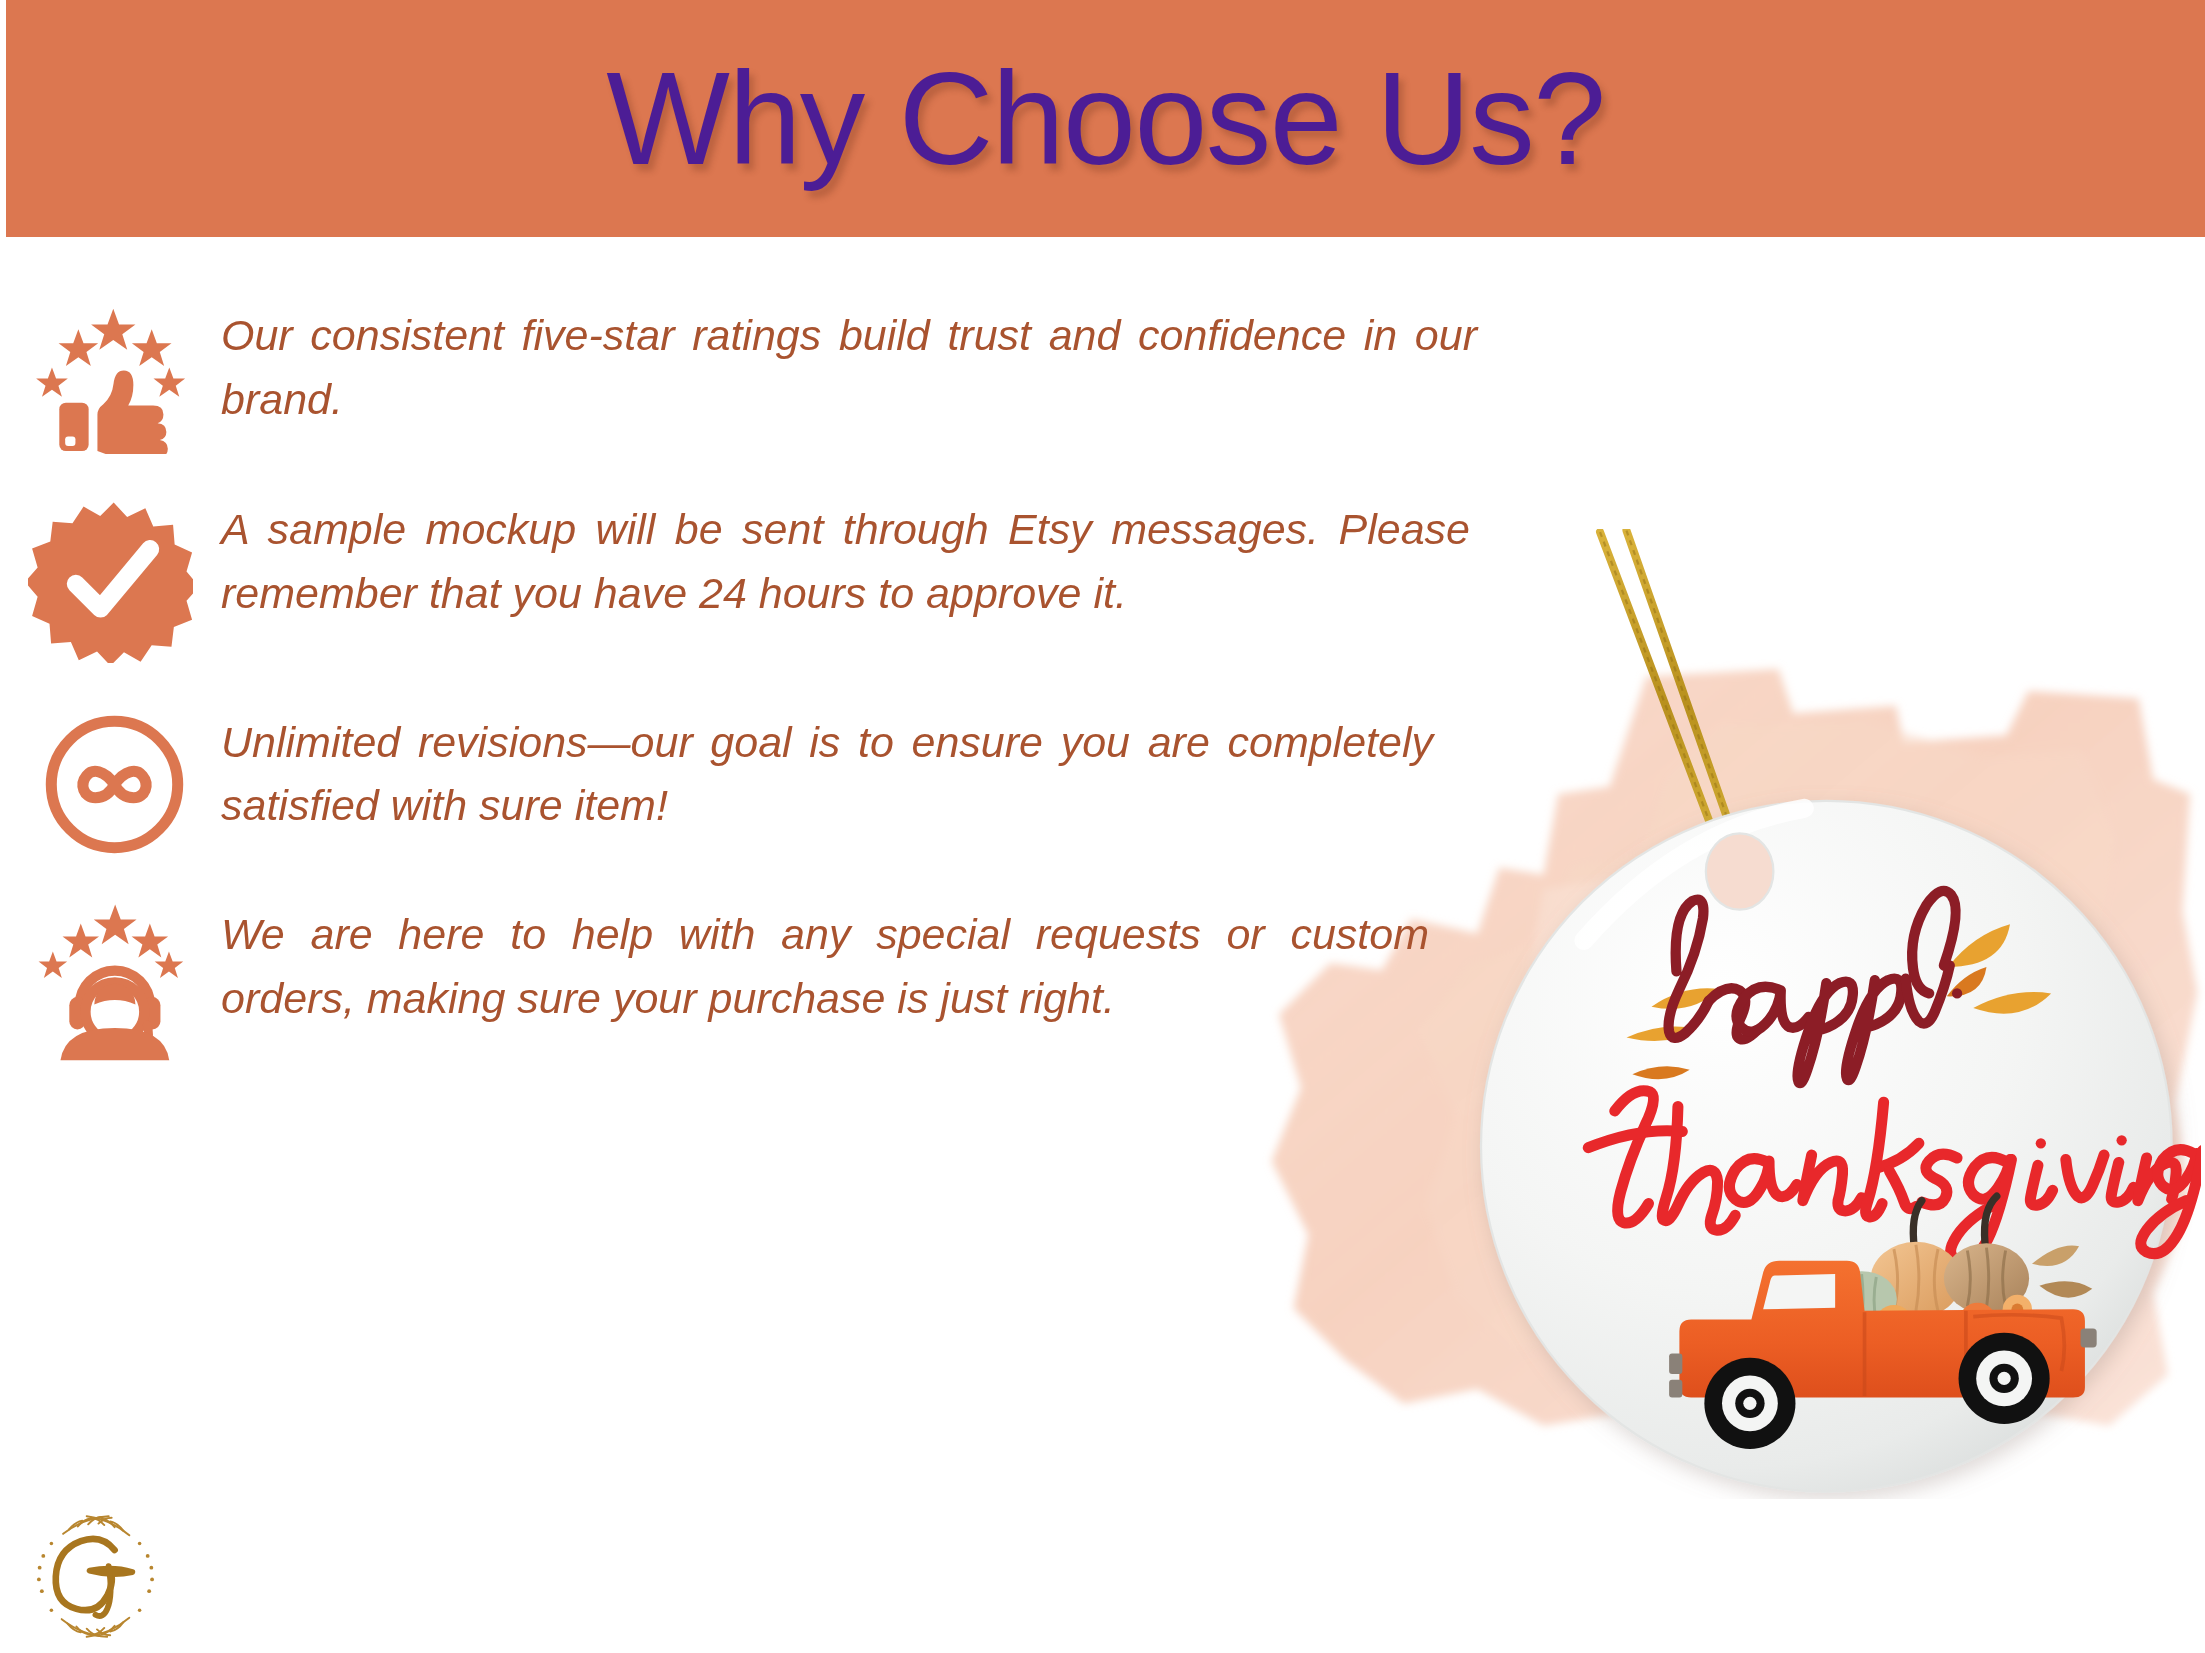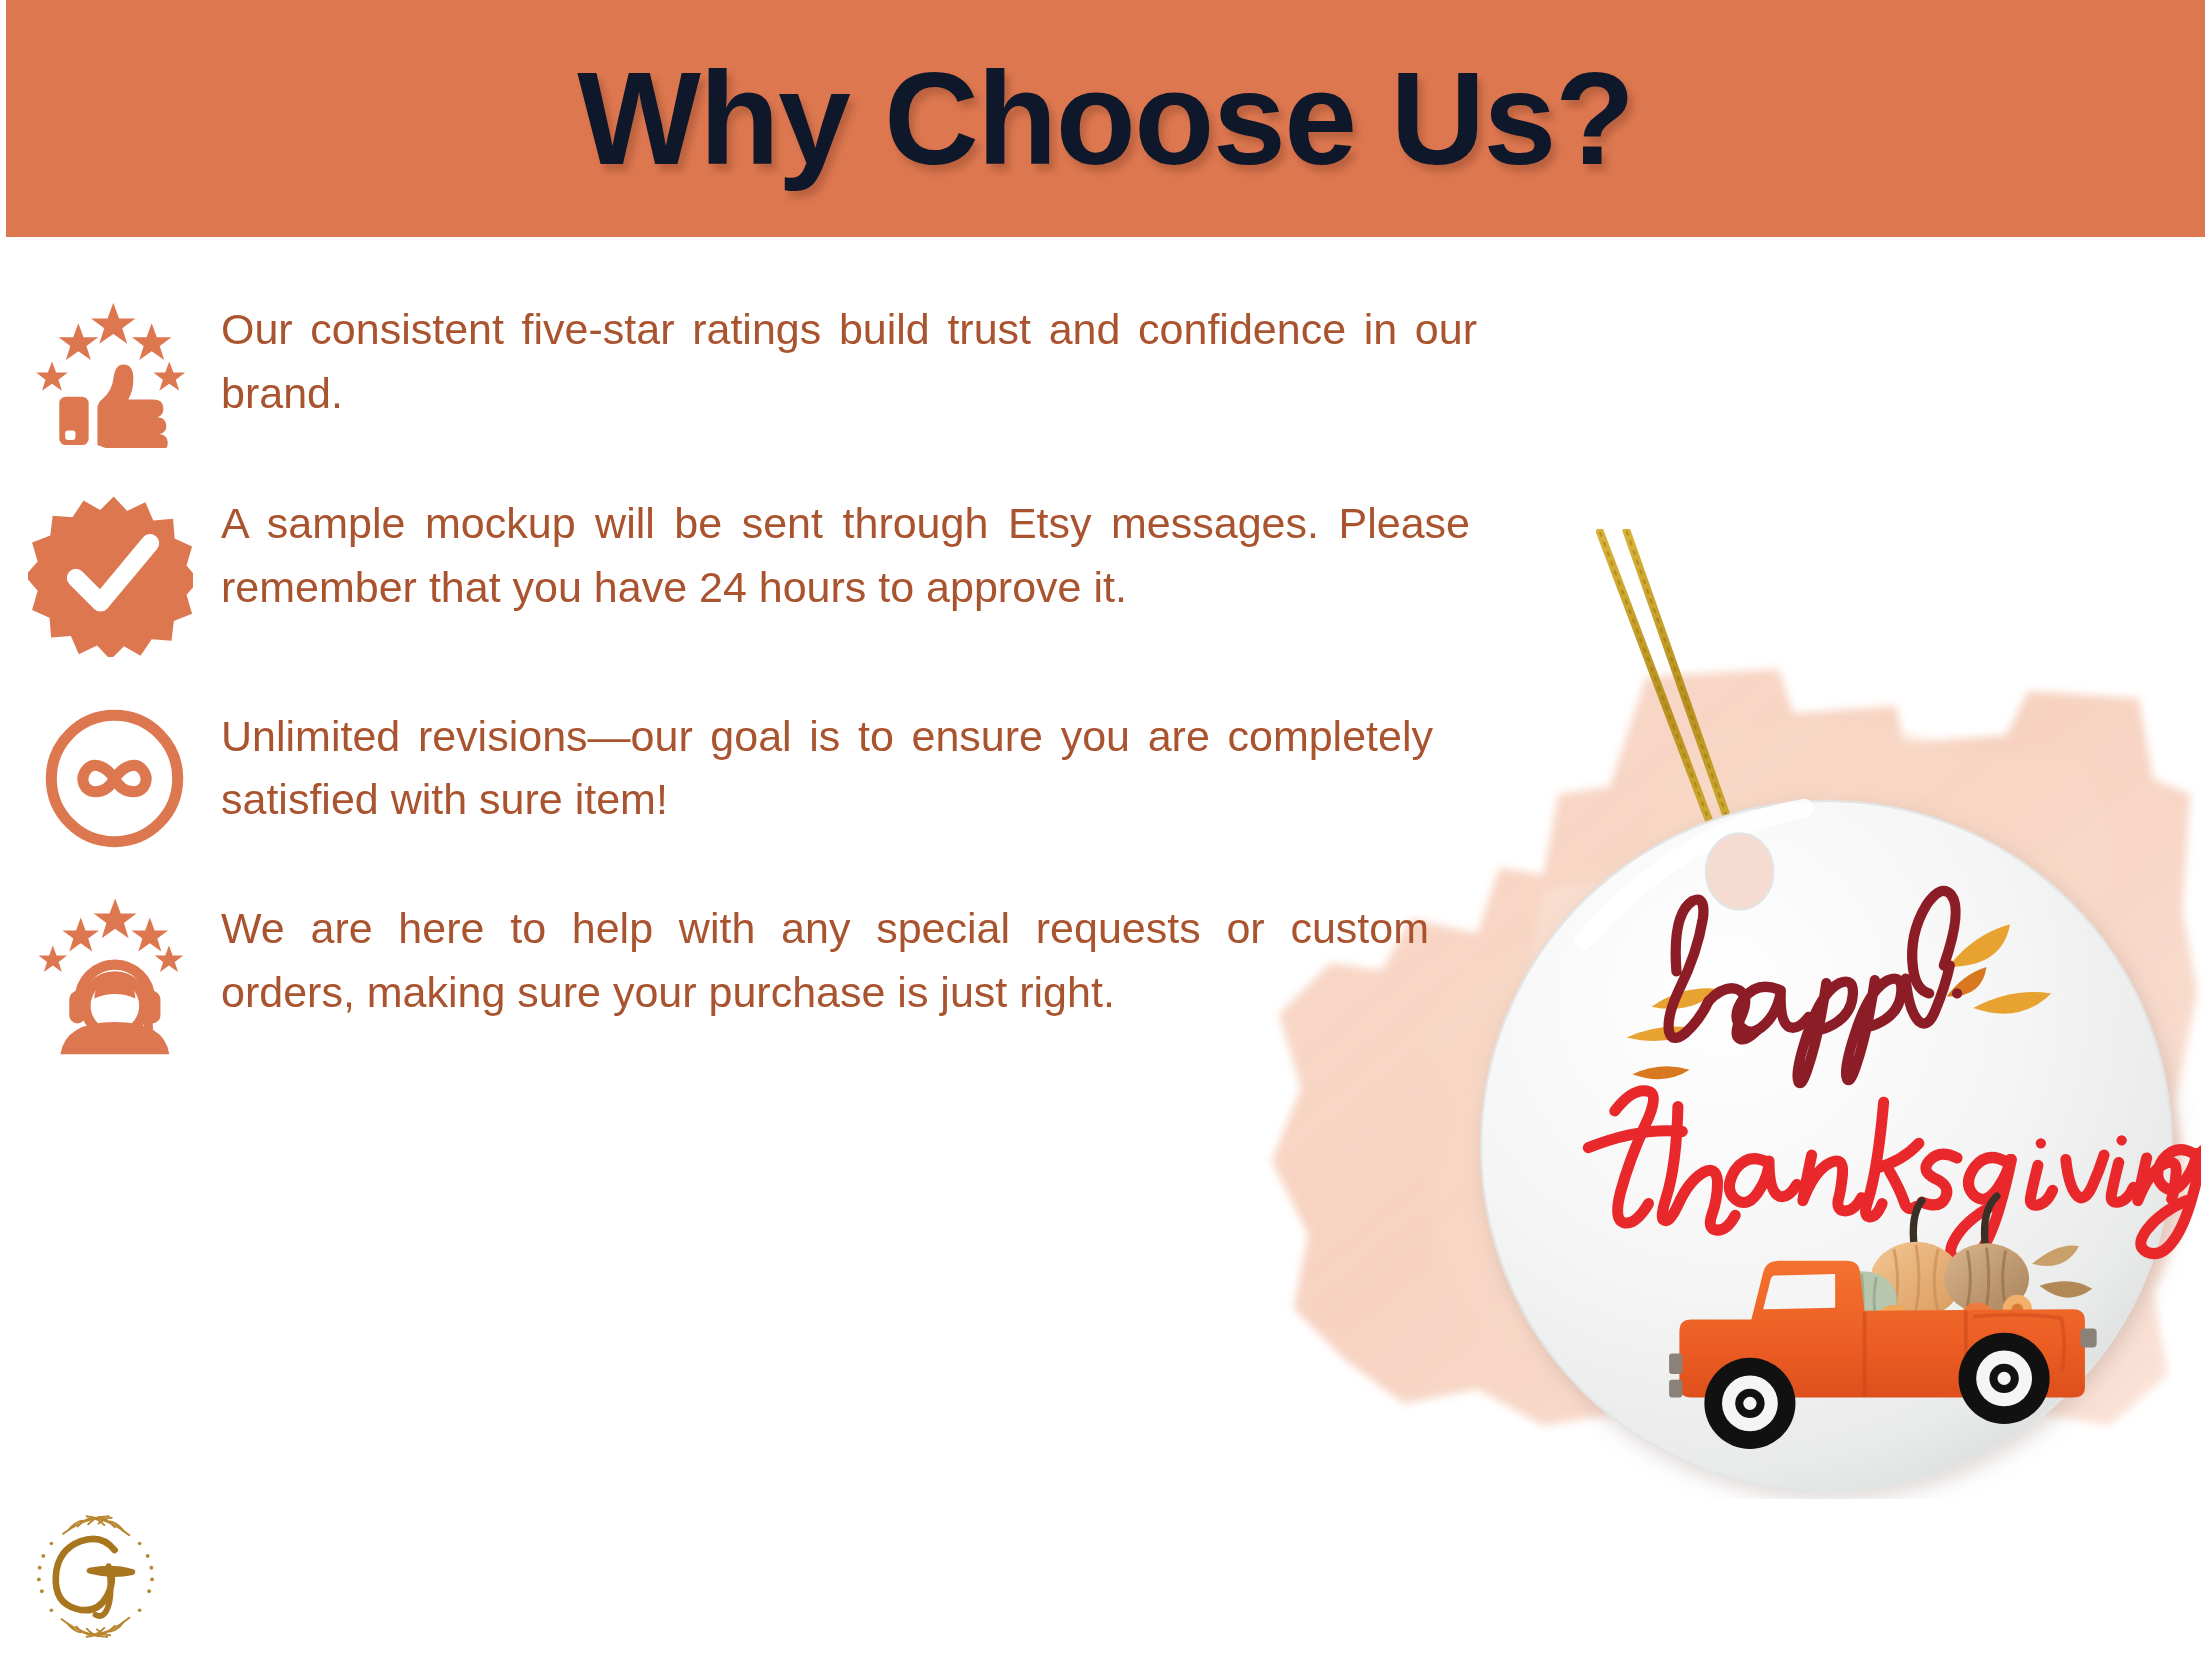--- a/index.html
+++ b/index.html
@@ -13,22 +13,22 @@
 
   
   .header-band{
     position:absolute;
     left:5.9px; top:0; width:2199px; height:237px;
     background:#DC7750;
     display:flex; align-items:center; justify-content:center;
   }
   .header-title{
     font-size:131px;
-    font-weight:bold;
-    color:#0f172a;
+    font-weight:normal;
+    color:#4c1d95;
     letter-spacing:-1.5px;
     text-shadow:5.1px 6.6px 6.6px rgba(120,55,30,0.32);
     white-space:nowrap;
     line-height:1;
   }
 
   
   .watercolor-wrap{
     position:absolute;
     left:1161px; top:647px; width:1044px; height:867px;
@@ -38,22 +38,23 @@
   
   .ornament-wrap{
     position:absolute;
     left:1459px; top:529px; width:742px; height:970px;
     z-index:3;
   }
 
   
   .features{
     position:absolute;
-    left:0; top:294px; width:1514px;
+    left:0; top:300px; width:1514px;
     z-index:5;
+    font-style:italic;
   }
   .feature-row{
     display:flex;
     align-items:flex-start;
     margin-bottom:34px;
   }
   .feature-icon{
     width:221px;
     flex:0 0 221px;
     display:flex;

